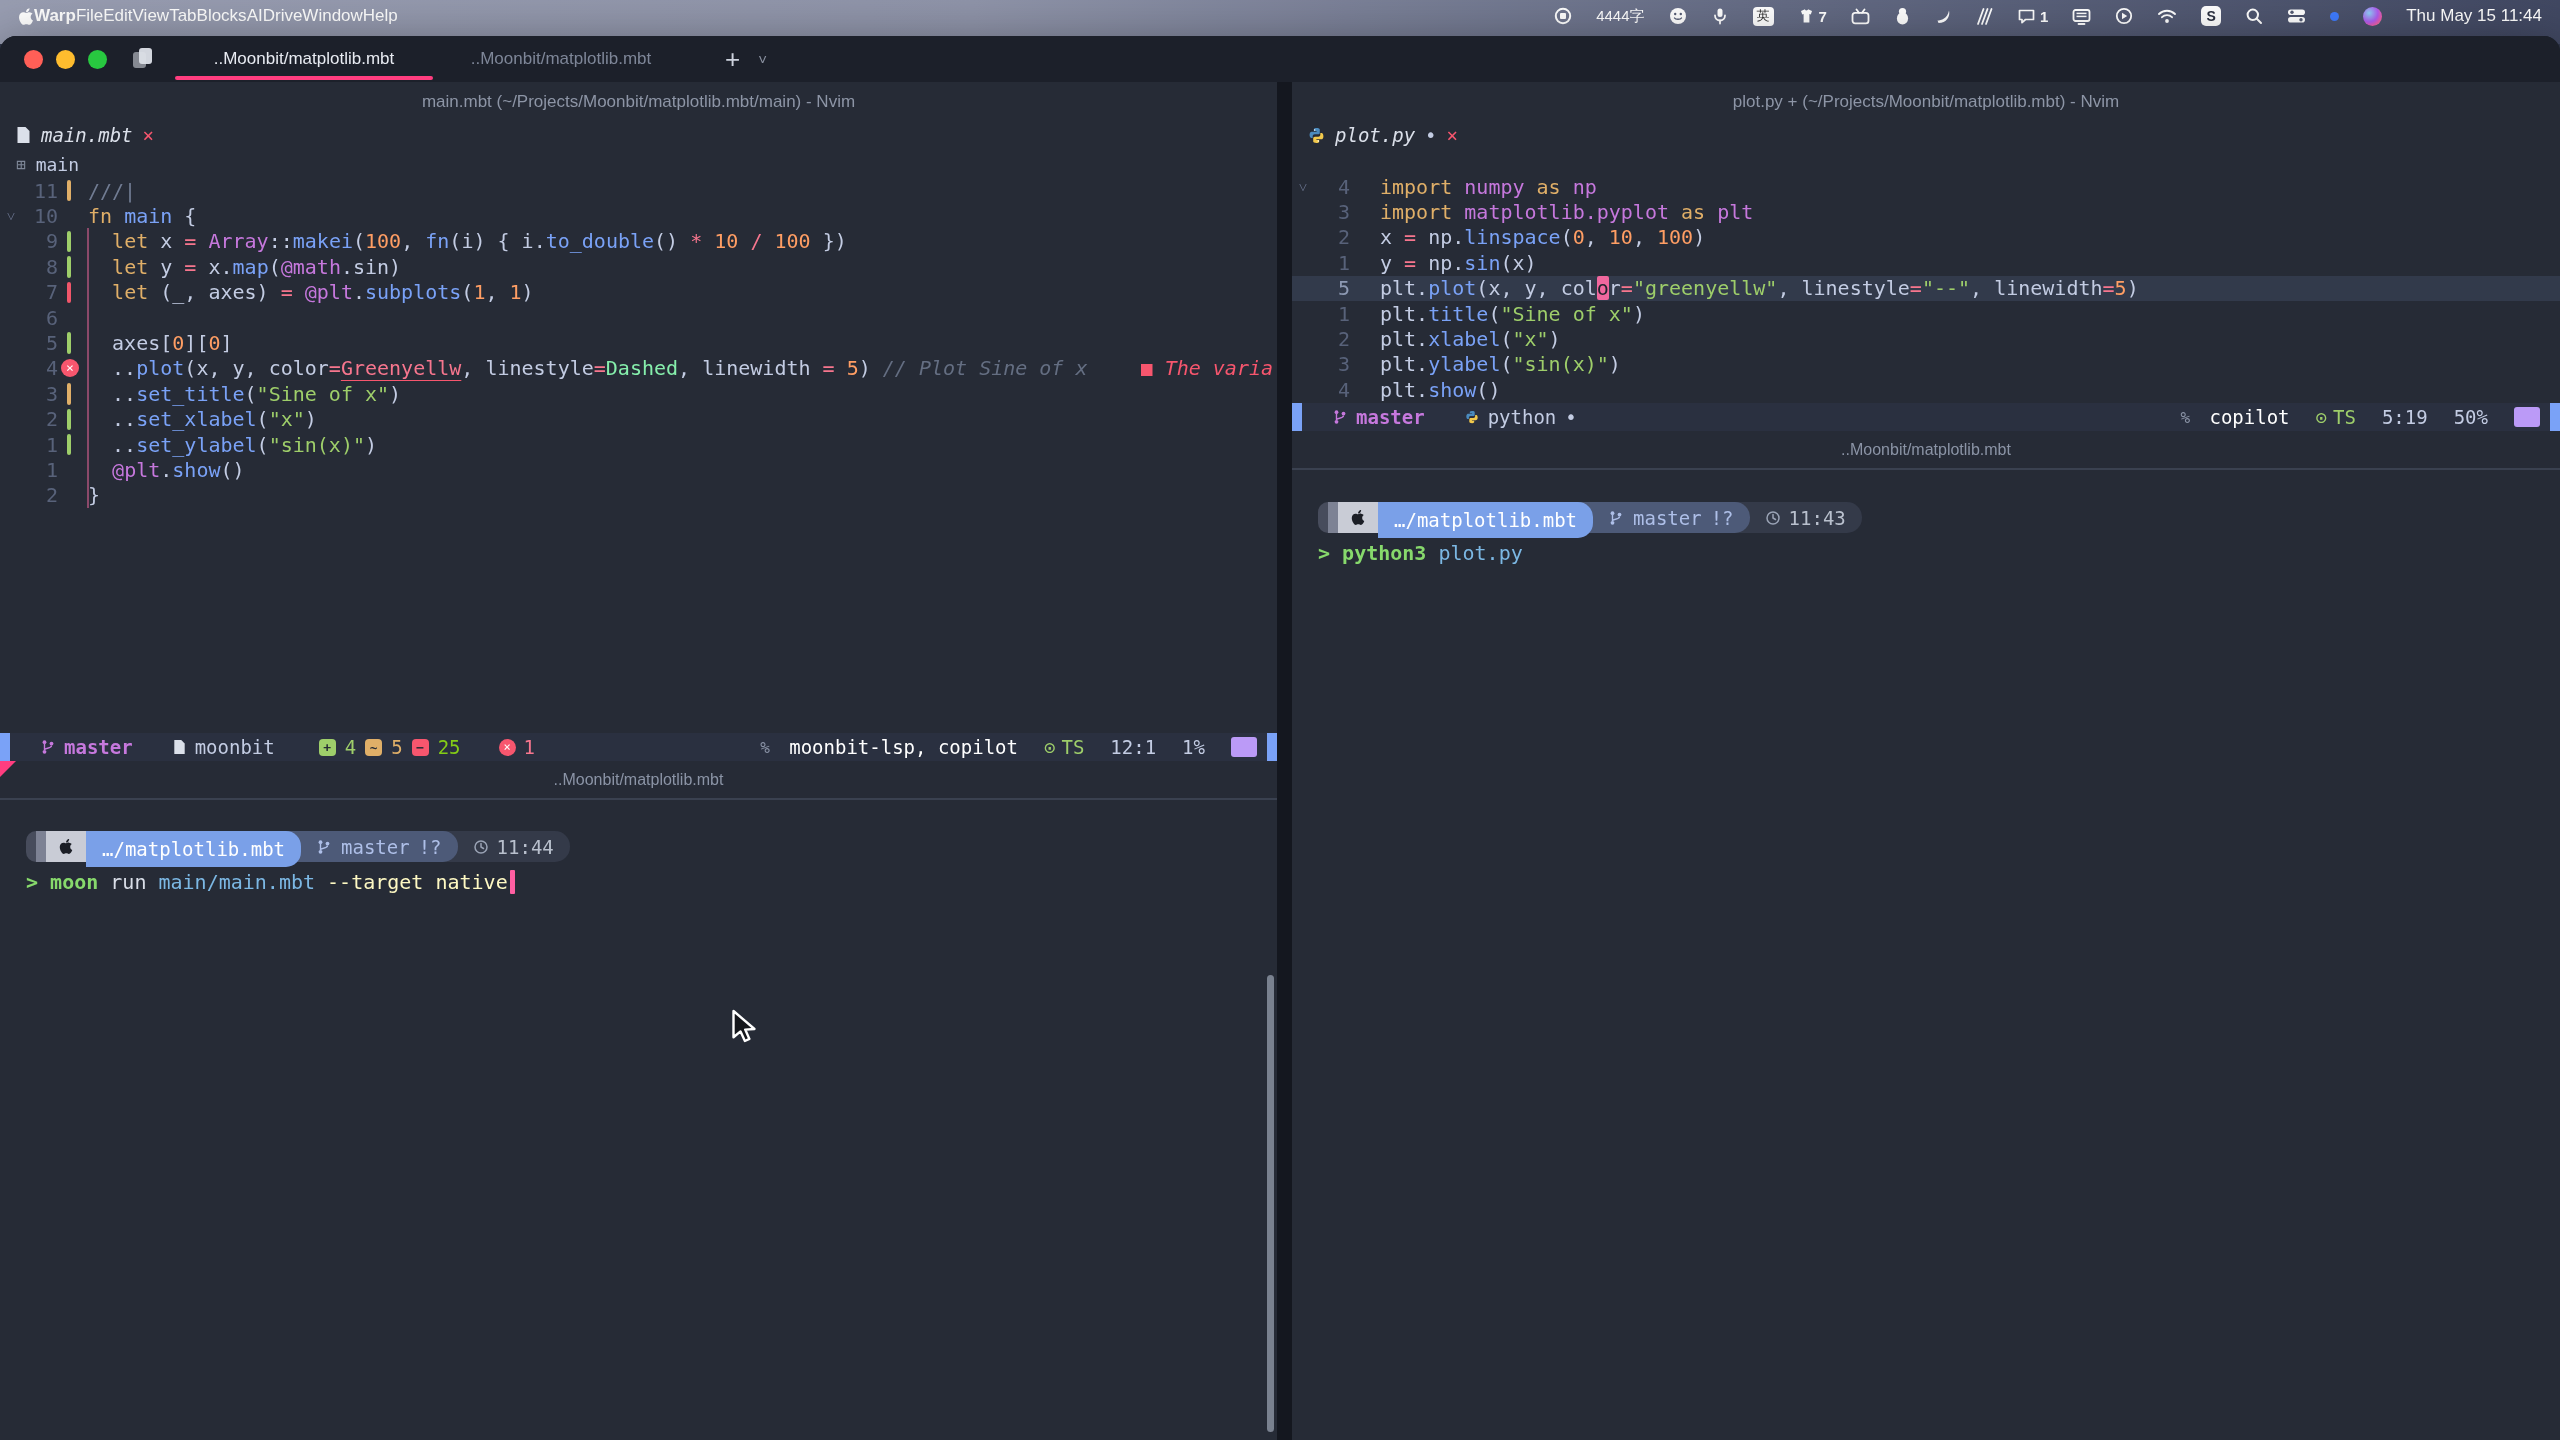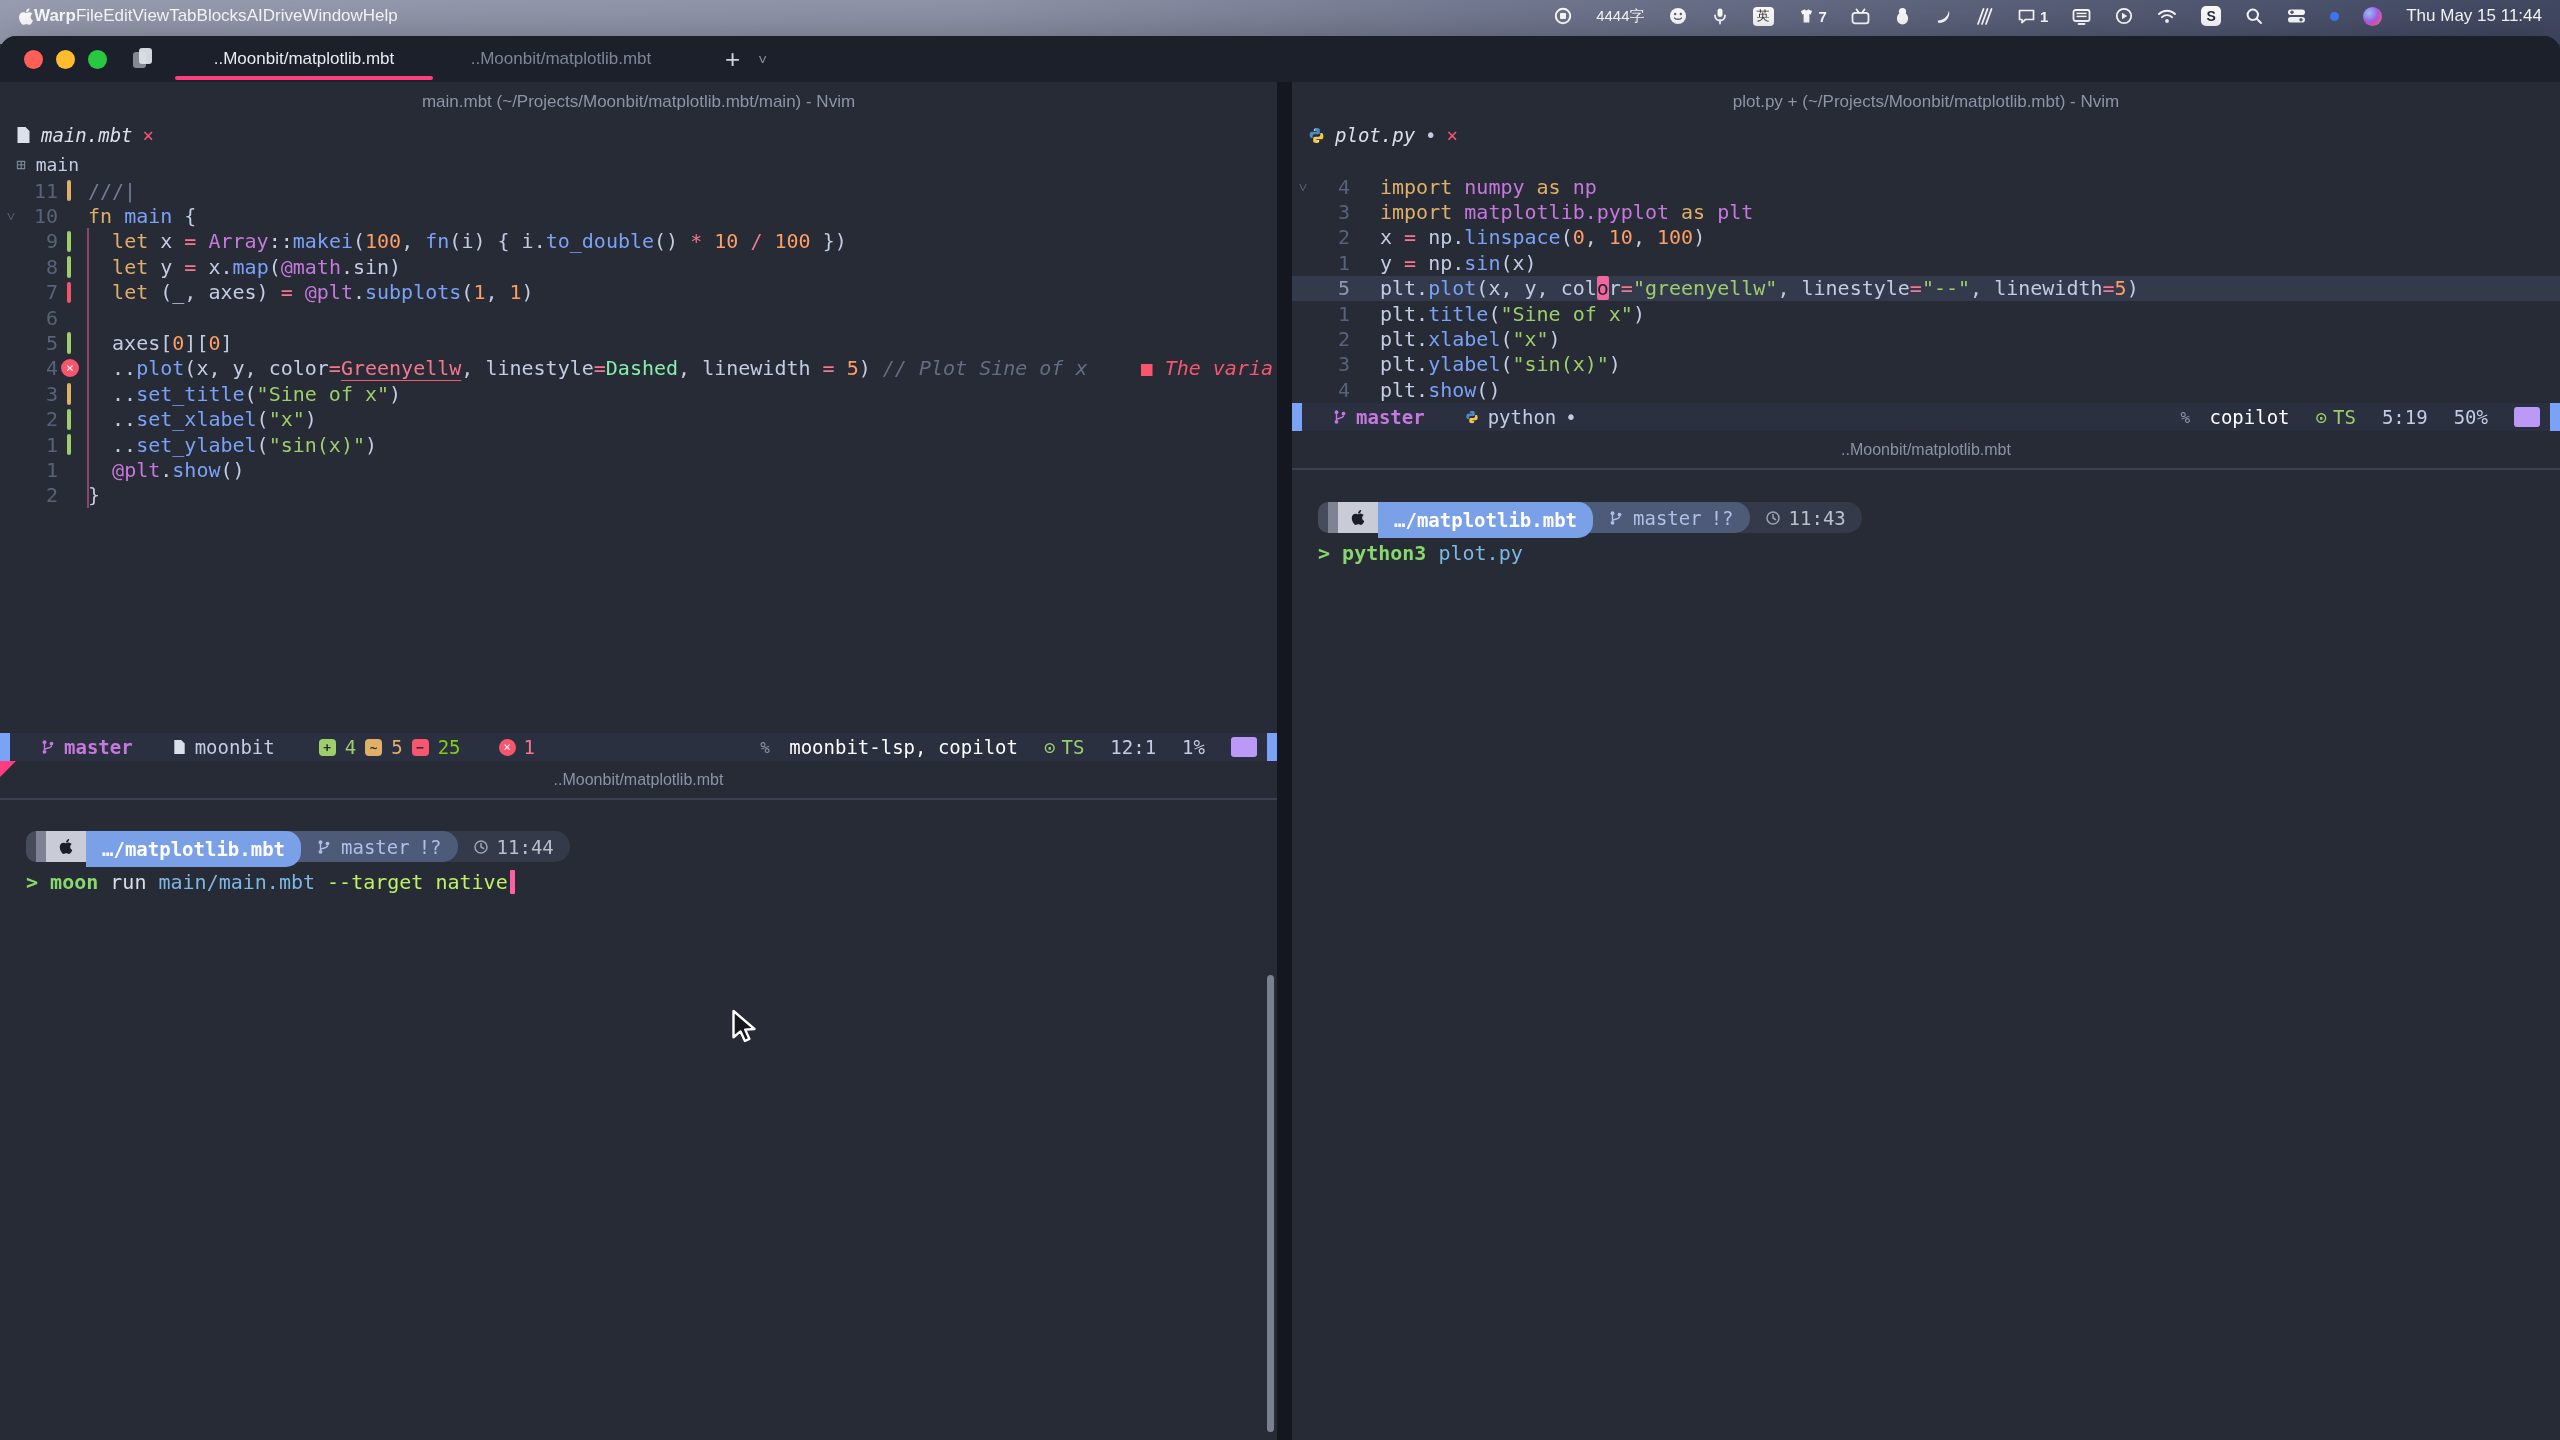--- a/index.html
+++ b/index.html
@@ -73,21 +73,21 @@
   .tk-num{color:#ff9e64}
   .tk-str{color:#9ece6a}
   .tk-txt{color:#c3cce3}
   .tk-cmt{color:#646e82;font-style:italic}
   .tk-cmt2{color:#717c93}
   .tk-err{color:#f7768e;text-decoration:underline;text-decoration-color:#f7566e;text-decoration-thickness:2px;text-underline-offset:5px}
   .tk-cursor{background:#f0679e;color:#1e222b;border-radius:2px}
   .tk-cursorblock{display:inline-block;width:13px;height:24px;background:#f0679e;border-radius:2px;vertical-align:middle}
   .tk-prompt,.tk-cmd{color:#87d96c;font-weight:bold}
   .tk-arg{color:#7cb8e4}
-  .tk-flag{color:#bef264}
+  .tk-flag{color:#fef9c3}
   .cmdline .tk-txt{color:#d9dee8}
   
   .statusline{position:absolute;left:0;right:0;height:28px;background:#2a3040;display:flex;align-items:center;font-family:"DejaVu Sans Mono",monospace;font-size:19px;color:#c3cce3}
   .cap{width:10px;height:28px;background:#7aa2f7;flex:none}
   .sl-branch{display:flex;align-items:center;gap:8px;color:#c678dd;font-weight:bold;margin-left:30px}
   .sl-file{display:flex;align-items:center;gap:9px;margin-left:40px}
   .sl-diff{display:flex;align-items:center;gap:9px;margin-left:44px}
   .di{width:17px;height:17px;border-radius:4px;display:inline-flex;align-items:center;justify-content:center;font-size:13px;color:#262b35;font-weight:bold}
   .di.add{background:#9ece6a}.di.mod{background:#e0af68}.di.del{background:#f7566e}
   .dn.add{color:#9ece6a}.dn.mod{color:#e0af68}.dn.del{color:#84cc16}
@@ -101,21 +101,21 @@
   .clock-svg{width:16px;height:16px}
   
   .term-head{position:absolute;left:0;right:0;height:37px;border-bottom:2px solid #3a4150;display:flex;align-items:center;justify-content:center;color:#8b94a6;font-size:16px}
   .term-body{position:absolute;left:0;right:0;bottom:0}
   .corner{position:absolute;left:0;width:0;height:0;border-top:16px solid #ff3d7f;border-right:16px solid transparent}
   .pill{position:absolute;left:26px;display:flex;height:31px;font-family:"DejaVu Sans Mono",monospace;font-size:19px;align-items:stretch}
   .seg{display:flex;align-items:center}
   .seg.g1{width:10px;background:#474c5c;border-radius:15px 0 0 15px}
   .seg.g2{width:10px;background:#7d8294}
   .seg.appleseg{background:#c9ccd6;padding:0 13px;position:relative;z-index:5}
-  .seg.path{background:#7aa0e8;color:#fff;font-weight:bold;padding:18px 16px;border-radius:0 15px 15px 0;position:relative;z-index:4}
+  .seg.path{background:#7aa0e8;color:#fff;font-weight:normal;padding:18px 16px;border-radius:0 15px 15px 0;position:relative;z-index:4}
   .seg.vcs{background:#4d5a78;color:#aebfe8;padding:0 16px 0 30px;margin-left:-15px;border-radius:0 15px 15px 0;position:relative;z-index:3;gap:9px}
   .seg.time{background:#343a49;color:#b9c0cd;padding:0 16px 0 30px;margin-left:-15px;border-radius:0 15px 15px 0;position:relative;z-index:2;gap:8px}
   .cmdline{position:absolute;left:26px;display:flex;align-items:center;font-family:"DejaVu Sans Mono",monospace;font-size:20px;white-space:pre}
   .cmd-caret{width:5px;height:24px;background:#ff5fa2;margin-left:2px;border-radius:1px}
   .scrollbar{position:absolute;right:3px;top:893px;width:7px;height:457px;background:#79818f;border-radius:4px}
   
   .mouse{position:absolute;left:726px;top:1008px;z-index:99}
   .icon-svg{display:block}
 </style>
 </head>

